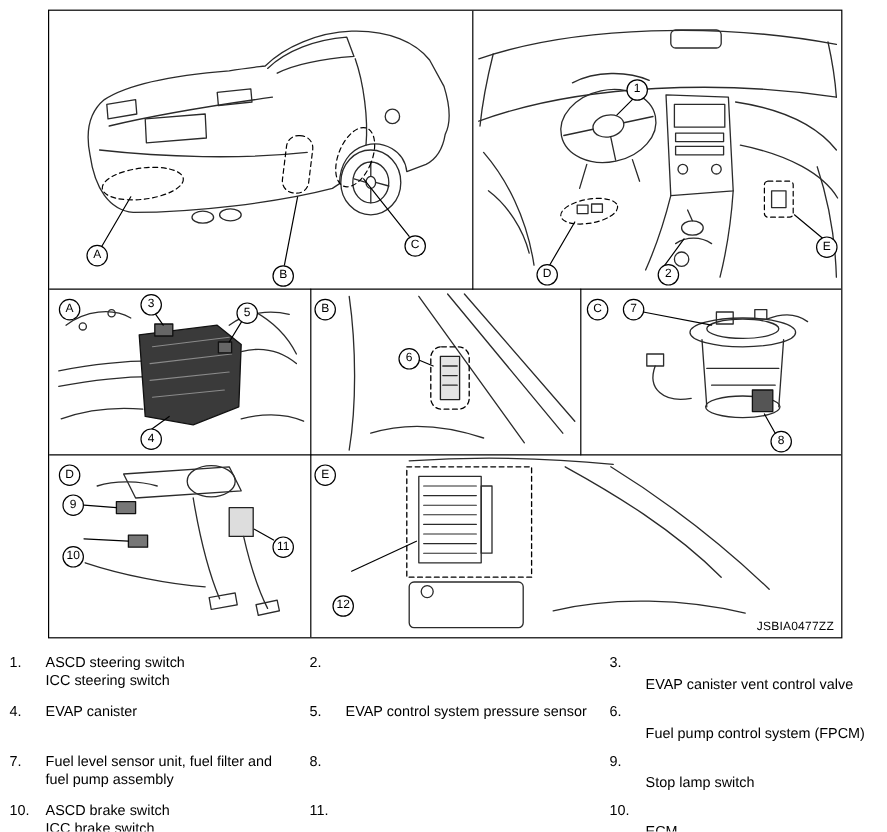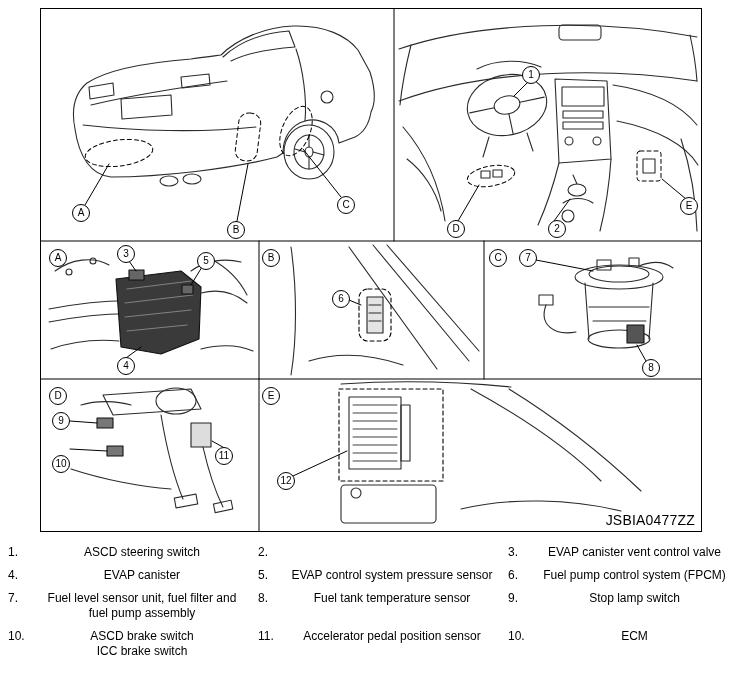--- a/index.html
+++ b/index.html
@@ -2,27 +2,27 @@
 <html><head>
 <meta charset="utf-8">
 <style>
   html,body{margin:0;padding:0;background:#fff;width:739px;height:693px;overflow:hidden;
     font-family:"Liberation Sans", sans-serif;color:#000;}
   .diagram{position:relative;width:660px;height:522px;margin:8px 0 0 40px;border:1px solid #000;background:#fff;}
   .diagram svg{position:absolute;left:0;top:0;}
   .callout{position:absolute;box-sizing:border-box;width:18px;height:18px;border:1px solid #000;
     border-radius:50%;background:#fff;display:flex;align-items:center;justify-content:center;
     font-size:10px;line-height:1;z-index:2;}
-  .figure-code{position:absolute;right:6px;bottom:3px;font-size:14px;letter-spacing:0.2px;z-index:2;}
+  .figure-code{position:absolute;right:6px;bottom:3px;font-size:10px;letter-spacing:0.2px;z-index:2;}
   .legend{margin:13px 0 0 8px;width:723px;display:grid;grid-template-columns:250px 250px 1fr;
     grid-auto-rows:min-content;row-gap:8px;font-size:12px;line-height:15px;}
   .legend-item{display:flex;align-items:flex-start;}
   .legend-item .num{width:30px;flex:0 0 30px;}
-  .legend-item .text{flex:1;padding-right:12px;text-align:center;}
-  .legend-item:nth-child(3n) .text{padding-right:0;}
+  .legend-item .text{flex:1;padding-right:12px;}
+  .legend-item:nth-child(3n) .text{padding-right:0;margin-top:18px;}
   .legend-item .line{display:block;}
   .legend-item .line:empty{display:none;}
 </style>
 </head>
 <body>
 
 <div class="diagram">
 
   <svg width="660" height="522" viewBox="0 0 660 522" fill="none" stroke="#2b2b2b" stroke-width="1.1" stroke-linecap="round" stroke-linejoin="round">
 
@@ -208,32 +208,33 @@
   <div class="callout" style="left:156px;top:243px">5</div>
   <div class="callout" style="left:76px;top:348px">4</div>
   <div class="callout" style="left:221px;top:240px">B</div>
   <div class="callout" style="left:291px;top:281px">6</div>
   <div class="callout" style="left:448px;top:240px">C</div>
   <div class="callout" style="left:478px;top:240px">7</div>
   <div class="callout" style="left:601px;top:350px">8</div>
   <div class="callout" style="left:8px;top:378px">D</div>
   <div class="callout" style="left:11px;top:403px">9</div>
   <div class="callout" style="left:11px;top:446px">10</div>
-  <div class="callout" style="left:174px;top:438px">11</div>
+  <div class="callout" style="left:186px;top:438px">11</div>
   <div class="callout" style="left:221px;top:378px">E</div>
-  <div class="callout" style="left:236px;top:463px">12</div>
+  <div class="callout" style="left:236px;top:487px">12</div>
 
   <div class="figure-code">JSBIA0477ZZ</div>
 </div>
 
 <div class="legend">
   <div class="legend-item">
     <span class="num">1.</span>
     <span class="text">
         <span class="line">ASCD steering switch</span>
+        <span class="line">ICC steering switch</span>
       </span>
   </div>
   <div class="legend-item">
     <span class="num">2.</span>
   </div>
   <div class="legend-item">
     <span class="num">3.</span>
     <span class="text">
         <span class="line">EVAP canister vent control valve</span>
       </span>
@@ -257,42 +258,36 @@
       </span>
   </div>
   <div class="legend-item">
     <span class="num">7.</span>
     <span class="text">
         <span class="line">Fuel level sensor unit, fuel filter and fuel pump assembly</span>
       </span>
   </div>
   <div class="legend-item">
     <span class="num">8.</span>
-    <span class="text">
-        <span class="line">Fuel tank temperature sensor</span>
-      </span>
   </div>
   <div class="legend-item">
     <span class="num">9.</span>
     <span class="text">
         <span class="line">Stop lamp switch</span>
       </span>
   </div>
   <div class="legend-item">
     <span class="num">10.</span>
     <span class="text">
         <span class="line">ASCD brake switch</span>
         <span class="line">ICC brake switch</span>
       </span>
   </div>
   <div class="legend-item">
     <span class="num">11.</span>
-    <span class="text">
-        <span class="line">Accelerator pedal position sensor</span>
-      </span>
   </div>
   <div class="legend-item">
     <span class="num">10.</span>
     <span class="text">
         <span class="line">ECM</span>
       </span>
   </div>
 </div>
 
 </body></html>

